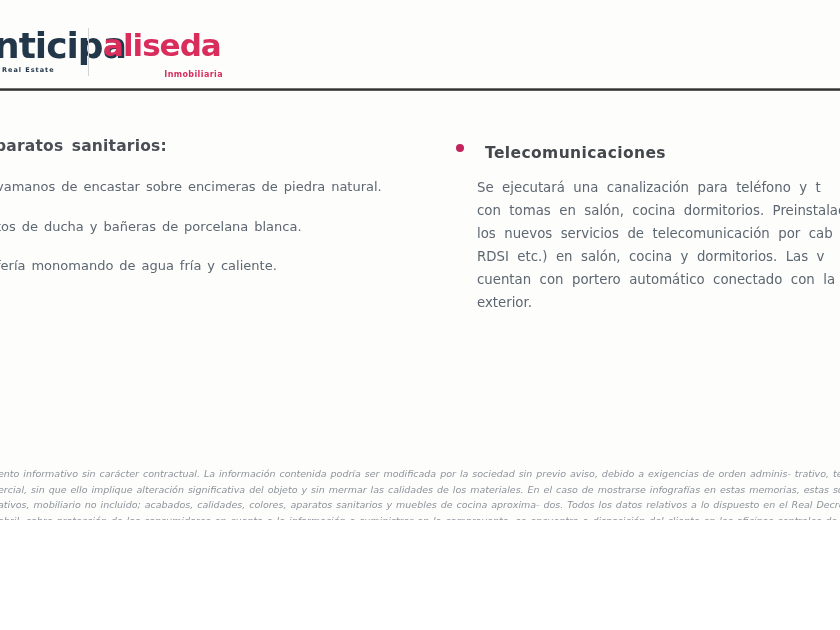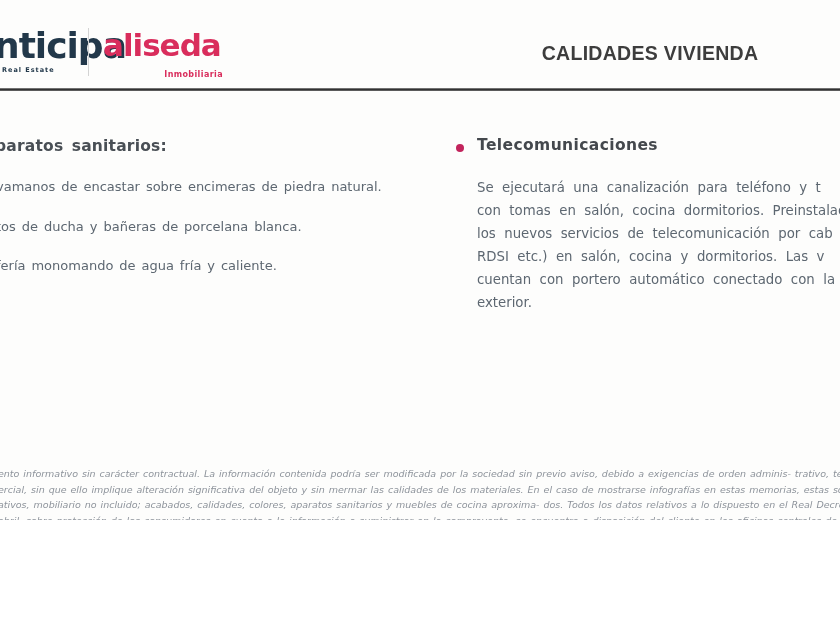--- a/index.html
+++ b/index.html
@@ -129,21 +129,21 @@
     top: 144px;
     width: 8px;
     height: 8px;
     border-radius: 50%;
     background: #c2245c;
   }
   .right-heading {
     position: absolute;
     left: 477px;
     top: 136px;
-    margin: 0;
+    margin: 8px;
     font-size: 15.5px;
     font-weight: 700;
     color: #44484d;
     letter-spacing: 0.4px;
     white-space: nowrap;
   }
   .right-para {
     position: absolute;
     left: 477px;
     top: 176px;
@@ -178,21 +178,20 @@
 
 <div class="sheet">
 
   <span class="anticipa-text">nticipa</span>
   <span class="anticipa-sub">Real Estate</span>
   <div class="logo-divider"></div>
   <div class="aliseda-wrap">
     <span class="aliseda-text">aliseda</span>
     <span class="aliseda-sub">Inmobiliaria</span>
   </div>
-  <h1 class="page-title">CALIDADES VIVIENDA</h1>
   <div class="header-rule"></div>
 
   <h2 class="left-heading">paratos sanitarios:</h2>
   <p class="left-item i0">vamanos de encastar sobre encimeras de piedra natural.</p>
   <p class="left-item i1">tos de ducha y bañeras de porcelana blanca.</p>
   <p class="left-item i2">fería monomando de agua fría y caliente.</p>
 
   <span class="bullet-dot"></span>
   <h2 class="right-heading">Telecomunicaciones</h2>
   <div class="right-para">

